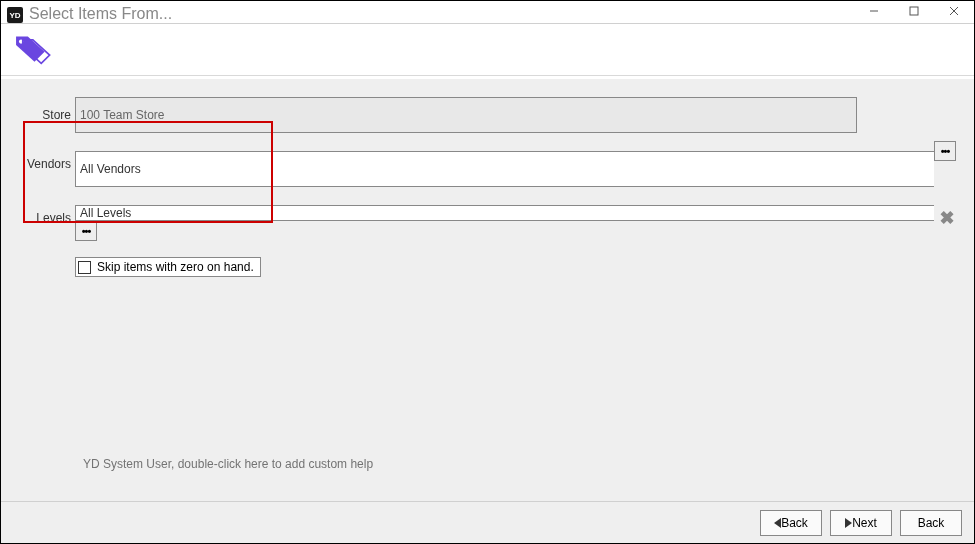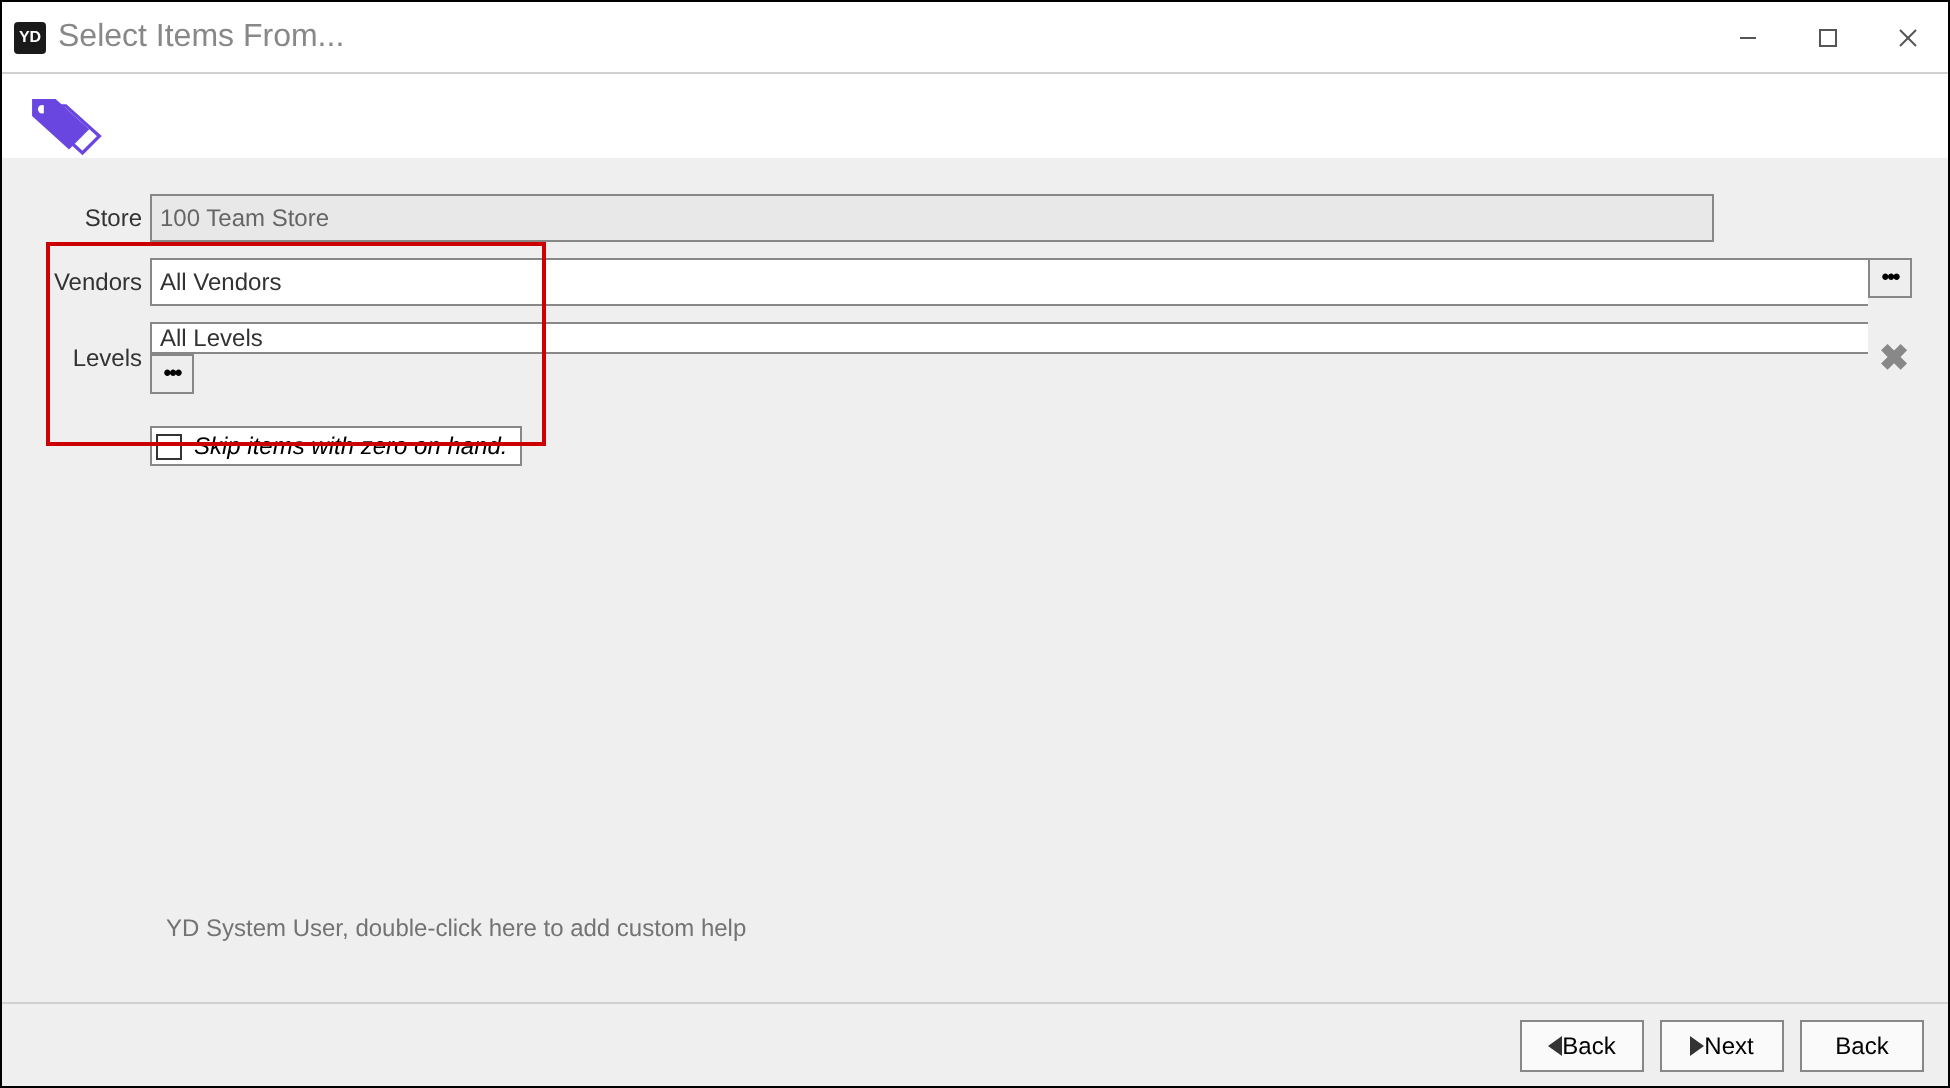--- a/index.html
+++ b/index.html
@@ -1,41 +1,41 @@
 <!DOCTYPE html>
 <html><head>
 <meta charset="utf-8">
 <style>
   * { box-sizing: border-box; }
   html,body { margin:0; padding:0; font-family: "Segoe UI", Tahoma, sans-serif; font-size:12px; }
   body { background:#fff; width:975px; height:544px; border:1px solid #000; position:relative; overflow:hidden; }
 
   
-  .titlebar { height:36px; display:flex; align-items:center; background:#fff; border-bottom:1px solid #d0d0d0; }
+  .titlebar { height:23px; display:flex; align-items:flex-end; background:#fff; border-bottom:1px solid #d0d0d0; }
   .titlebar .app-icon { width:16px; height:16px; margin:0 6px; background:#1a1a1a; color:#fff; font-size:8px; font-weight:bold; display:flex; align-items:center; justify-content:center; border-radius:2px; }
   .titlebar .title { color:#888; font-size:16px; }
   .titlebar .spacer { flex:1; }
   .titlebar .win-btn { width:40px; height:24px; display:flex; align-items:center; justify-content:center; color:#555; }
   .titlebar .win-btn svg { width:10px; height:10px; }
 
   
   .header { height:52px; display:flex; align-items:center; padding:0 10px; background:#fff; border-bottom:1px solid #d9d9d9; }
   .header .logo { width:42px; height:36px; margin-right:8px; position:relative; }
   .header .instruction { color:#333; font-size:12px; align-self:flex-end; margin-bottom:6px; }
 
   
   .main { position:absolute; top:78px; left:0; right:0; bottom:42px; background:#efefef; padding:18px 18px 0 8px; }
   .row { display:flex; align-items:center; margin-bottom:8px; }
   .row .lbl { width:66px; text-align:right; padding-right:4px; color:#333; font-size:12px; }
   .row .field-wrap { flex:1; display:flex; align-items:center; }
-  .input { height:24px; border:1px solid #888; background:#fff; padding:0 4px; font-size:12px; color:#333; }
+  .input { height:36px; border:1px solid #888; background:#fff; padding:0 4px; font-size:12px; color:#333; }
   .input.disabled { background:#e8e8e8; color:#666; }
   .store-input { width:782px; }
   .picker { flex:1; display:flex; }
-  .picker .input { flex:1; border-right:none; }
+  .picker .input { flex:1; border-right:none;margin-top:10px; }
   .picker .pick-btn { width:22px; height:20px; border:1px solid #888; background:#eee; display:flex; align-items:center; justify-content:center; font-weight:bold; letter-spacing:-1px; font-size:11px; cursor:pointer; }
   .clear-x { width:18px; margin-left:4px; color:#888; font-size:18px; font-weight:bold; line-height:1; text-align:center; cursor:pointer; }
 
   .chk-wrap { margin-left:66px; border:1px solid #888; padding:2px 6px 2px 2px; background:#fff; display:inline-flex; align-items:center; gap:6px; }
   .chk-wrap .chk { width:13px; height:13px; border:1px solid #333; background:#fff; }
 
   
   .highlight-box { position:absolute; border:2px solid #c00; pointer-events:none; }
   .hb1 { top:120px; left:22px; width:250px; height:102px; }
   .hb2 { top:507px; left:838px; width:67px; height:28px; }
@@ -107,21 +107,21 @@
     <div class="lbl">Levels</div>
     <div class="field-wrap">
       <div class="picker" style="width:844px;flex-direction:column;">
         <input class="input" value="All Levels" style="">
         <div class="pick-btn">•••</div>
       </div>
       <div class="clear-x">✖</div>
     </div>
   </div>
 
-  <div class="row" style="margin-top:16px;font-style:italic;">
+  <div class="row" style="margin-top:16px;">
     <label class="chk-wrap">
       <span class="chk"></span>
       <span>Skip items with zero on hand.</span>
     </label>
   </div>
 
 </div>
 
 <div class="highlight-box hb1"></div>
 <div class="highlight-box hb2"></div>

